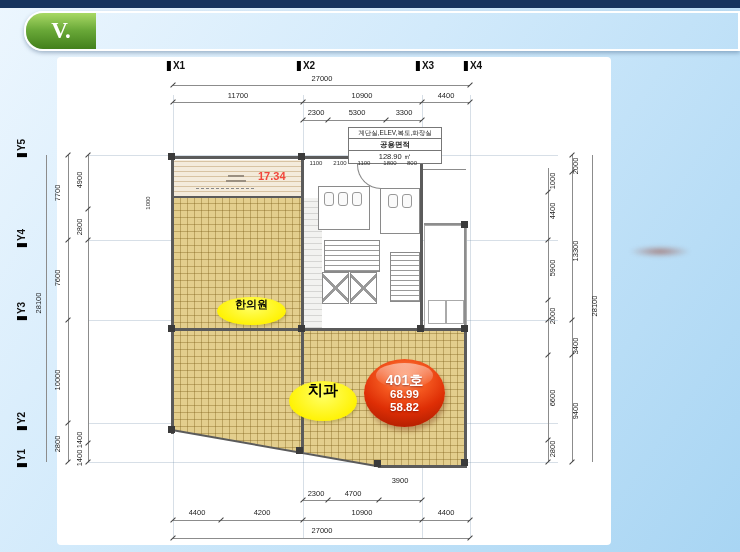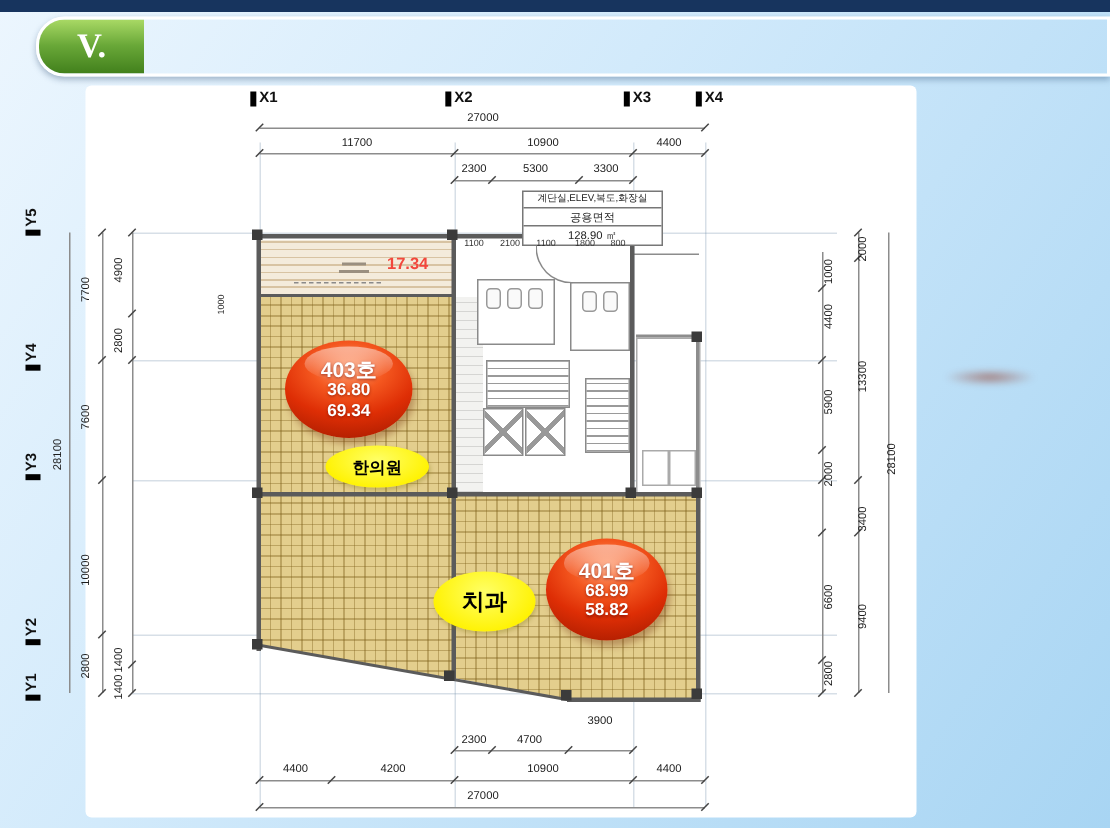--- a/index.html
+++ b/index.html
@@ -51,32 +51,32 @@
     linear-gradient(-45deg,transparent 46%,#999 46% 54%,transparent 54%);}
   .fix{position:absolute;width:8px;height:12px;border:1px solid #999;border-radius:3px;background:#fafafa;}
   .arc{position:absolute;left:357px;top:164px;width:24px;height:24px;border-left:1px solid #888;
     border-bottom:1px solid #888;border-radius:0 0 0 24px;background:#fff;}
   .dashln{position:absolute;left:196px;top:188px;width:58px;border-top:1px dashed #8a8a8a;}
   .decklbl{position:absolute;background:#9a8f80;height:2px;}
   
   .ctable{position:absolute;left:348px;top:127px;width:92px;border:1px solid #777;background:#fff;
     text-align:center;color:#222;}
   .ctable .r1{font-size:6.5px;line-height:10px;border-bottom:1px solid #777;}
-  .ctable .r2{font-size:7.5px;line-height:11px;border-bottom:1px solid #777;font-weight:normal;}
+  .ctable .r2{font-size:7.5px;line-height:11px;border-bottom:1px solid #777;font-weight:bold;}
   .ctable .r3{font-size:7.5px;line-height:12px;}
   
   .rb{position:absolute;border-radius:50%;display:flex;flex-direction:column;align-items:center;
     justify-content:center;color:#fff;font-weight:bold;text-align:center;line-height:1.15;
     background:radial-gradient(ellipse 90% 80% at 50% 28%,#ff9d72 0%,#f4571f 32%,#de2e05 62%,#a81b00 100%);
     box-shadow:2px 4px 5px rgba(110,40,10,.35);text-shadow:0 1px 2px rgba(90,0,0,.55);}
   .rb::before{content:"";position:absolute;left:15%;top:6%;width:70%;height:36%;border-radius:50%;
     background:linear-gradient(rgba(255,255,255,.5),rgba(255,255,255,0));}
   .rb .rlabel{font-size:14px;position:relative;}
   .rb .rnum{font-size:11.5px;position:relative;}
-  .yb{position:absolute;border-radius:50%;display:flex;align-items:center;justify-content:center;
+  .yb{position:absolute;border-radius:50%;display:flex;align-items:flex-start;justify-content:center;
     background:radial-gradient(ellipse at 50% 35%,#ffff66,#fff200 75%,#ecd900);
     color:#000;font-weight:bold;box-shadow:1px 2px 3px rgba(120,110,0,.3);}
   .legend-shadow{position:absolute;left:629px;top:246px;width:62px;height:11px;border-radius:50%;
     background:radial-gradient(ellipse,rgba(140,30,5,.5),rgba(140,30,5,0) 70%);filter:blur(2px);}
   .terr-area{position:absolute;left:258px;top:170px;font-size:11px;font-weight:bold;color:#f2473c;}
   .lg{font-size:11px;}
 </style>
 </head>
 <body>
 
@@ -266,25 +266,20 @@
   <div class="dimv" style="left:552px;top:398px">6600</div>
   <div class="dimv" style="left:552px;top:449px">2800</div>
   <div class="dimv" style="left:575px;top:166px">2000</div>
   <div class="dimv" style="left:575px;top:251px">13300</div>
   <div class="dimv" style="left:575px;top:346px">3400</div>
   <div class="dimv" style="left:575px;top:411px">9400</div>
   <div class="dimv" style="left:594px;top:306px">28100</div>
 
   <div class="terr-area">17.34</div>
 
-  <div class="rb" style="left:190px;top:227px;width:85px;height:65px">
-    <span class="rlabel">403호</span>
-    <span class="rnum">36.80</span>
-    <span class="rnum">69.34</span>
-  </div>
   <div class="rb" style="left:364px;top:359px;width:81px;height:68px">
     <span class="rlabel">401호</span>
     <span class="rnum">68.99</span>
     <span class="rnum">58.82</span>
   </div>
 
   <div class="yb" style="left:217px;top:297px;width:69px;height:28px;font-size:11px">
     <span>한의원</span>
   </div>
   <div class="yb" style="left:289px;top:381px;width:68px;height:40px;font-size:15px">

